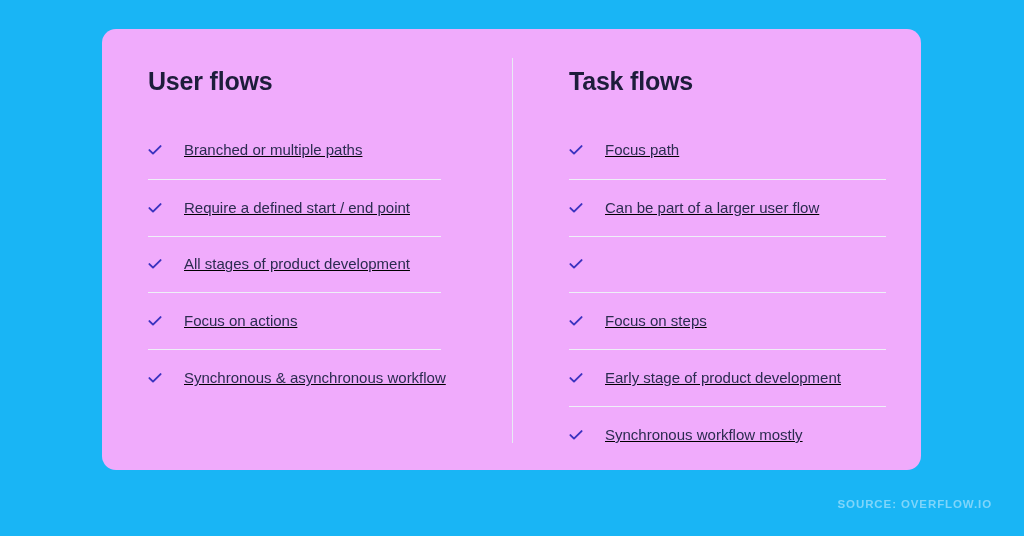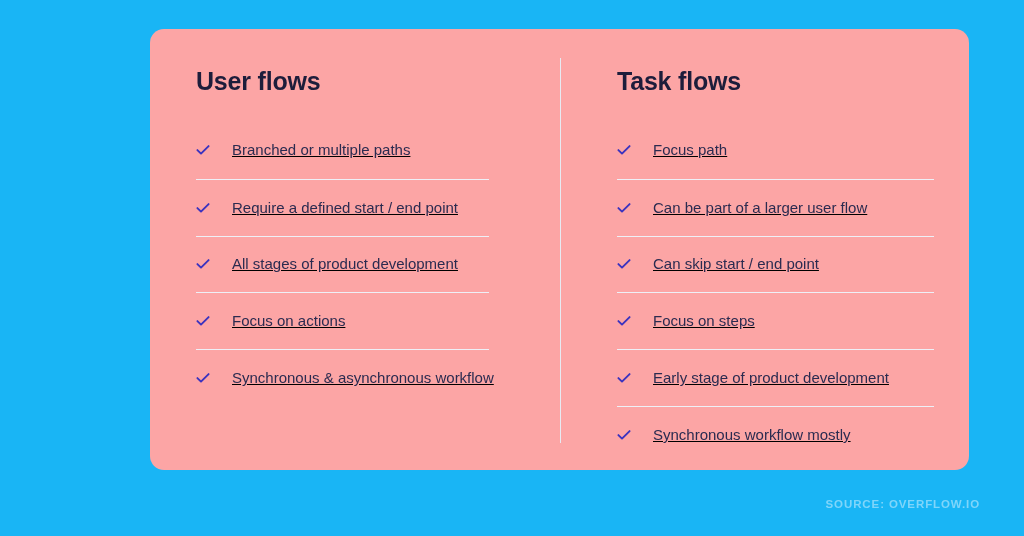--- a/index.html
+++ b/index.html
@@ -14,26 +14,25 @@
     overflow: hidden;
     position: relative;
   }
 
   #comparison-card {
     position: absolute;
     left: 102px;
     top: 29px;
     width: 819px;
     height: 441px;
-    background: #fca5a5;
+    background: #f0abfc;
     border-radius: 14px;
     box-sizing: border-box;
     display: flex;
     flex-direction: row;
-    margin-left: 48px;
   }
 
   .column {
     box-sizing: border-box;
     position: relative;
     flex: 0 0 auto;
   }
 
   .column.left {
     width: 410px;
@@ -106,21 +105,21 @@
 
   .feature-label {
     font-size: 15px;
     color: #2b2b50;
     line-height: 20px;
     white-space: nowrap;
   }
 
   #source-credit {
     position: absolute;
-    right: 44px;
+    right: 32px;
     bottom: 26px;
     font-size: 11.5px;
     letter-spacing: 0.9px;
     font-weight: bold;
     color: #7fd5fa;
     text-transform: uppercase;
   }
 </style>
 </head>
 <body>
@@ -193,21 +192,20 @@
             </svg>
         </span>
         <span class="feature-label">Can be part of a larger user flow</span>
       </li>
       <li class="feature-row">
         <span class="check-icon">
           <svg width="14" height="14" viewBox="0 0 14 14">
               <path d="M1.4 7.1 L5.0 10.6 L12.6 3.1" fill="none" stroke="#3a32bf" stroke-width="1.9" stroke-linecap="round" stroke-linejoin="round"></path>
             </svg>
         </span>
-        <span class="feature-label">Can skip start / end point</span>
       </li>
       <li class="feature-row">
         <span class="check-icon">
           <svg width="14" height="14" viewBox="0 0 14 14">
               <path d="M1.4 7.1 L5.0 10.6 L12.6 3.1" fill="none" stroke="#3a32bf" stroke-width="1.9" stroke-linecap="round" stroke-linejoin="round"></path>
             </svg>
         </span>
         <span class="feature-label">Focus on steps</span>
       </li>
       <li class="feature-row">

